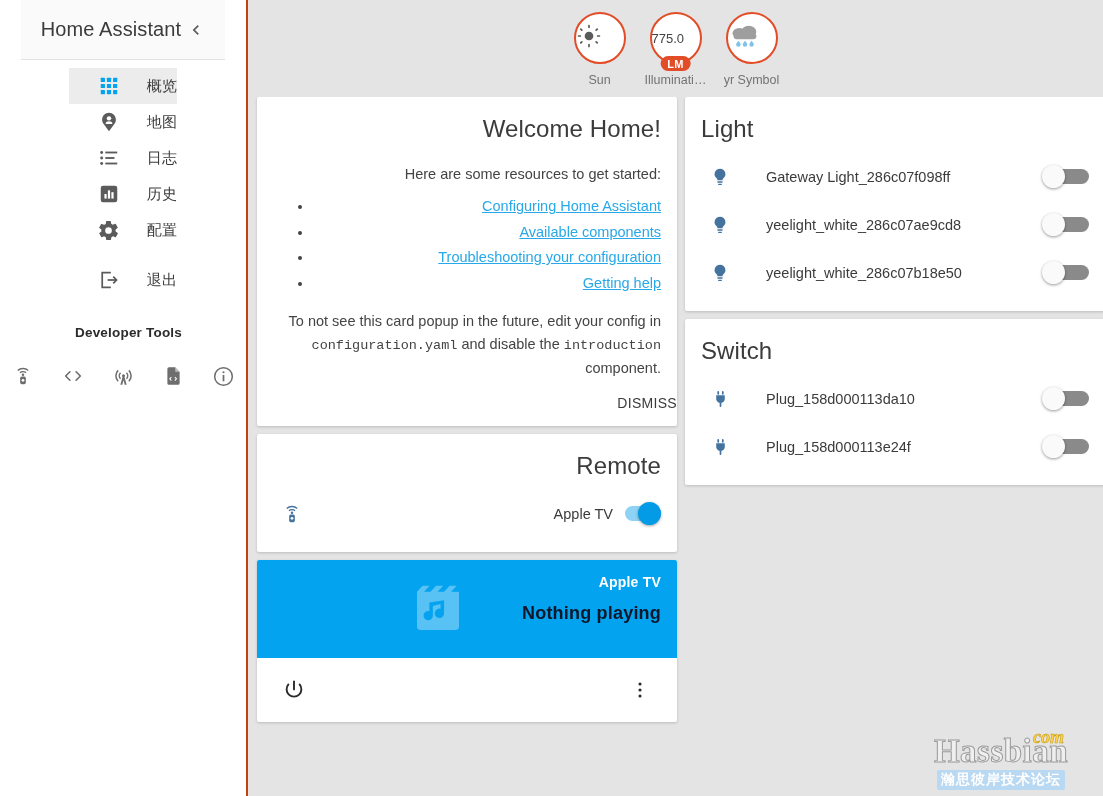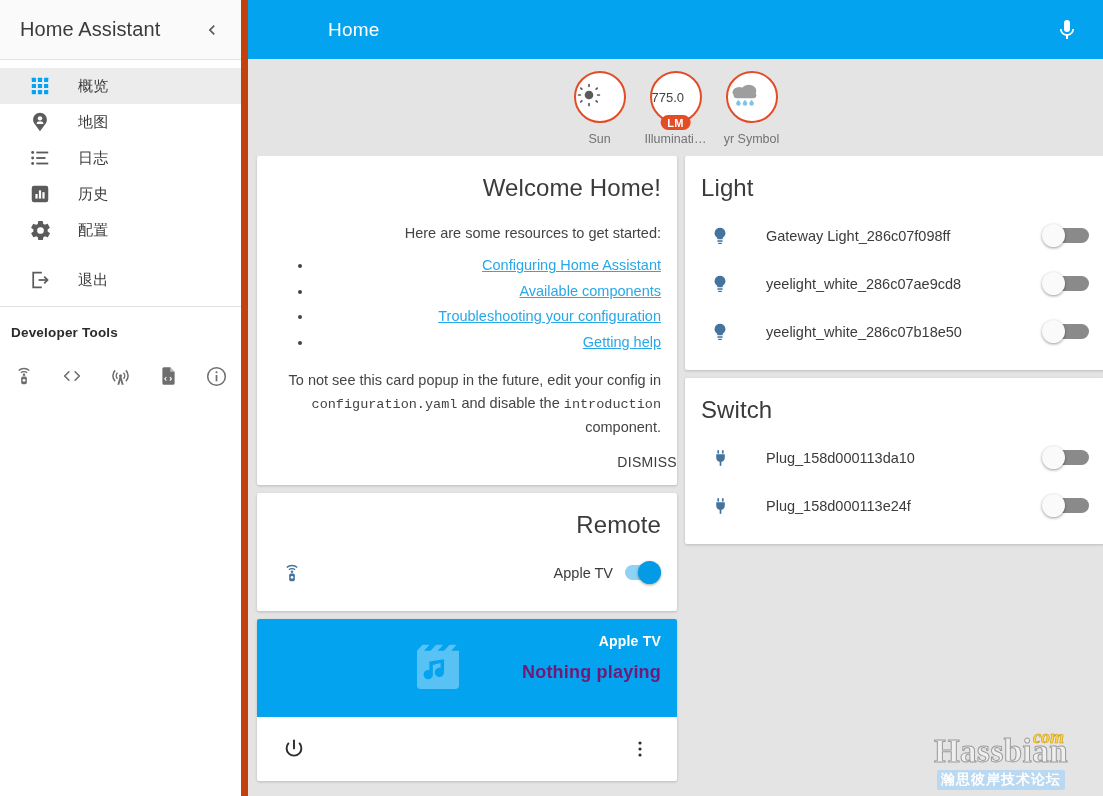--- a/index.html
+++ b/index.html
@@ -8,23 +8,24 @@
     font-family: "Liberation Sans", sans-serif;
     background: #e4e4e4;
     overflow: hidden;
   }
   .app { display: flex; width: 1103px; height: 796px; }
 
   
   .sidebar {
     width: 248px; height: 796px;
     background: #fff;
-    border-right: 7px solid #c2410c;
+    border-right: 2px solid #c2410c;
     display: flex; flex-direction: column;
     flex: 0 0 248px;
+    align-items: center;
   }
   .sb-header {
     height: 60px;
     display: flex; align-items: center;
     padding: 0 14px 0 20px;
     background: #fafafa;
     border-bottom: 1px solid #e2e2e2;
   }
   .sb-title {
     font-size: 20px; color: #3b3b3b; flex: 1;
@@ -180,21 +181,21 @@
   }
   .toggle.on .track { background: #8ed2f5; }
   .toggle.on .knob { left: auto; right: 0; background: #039be5; box-shadow: 0 1px 3px rgba(0,0,0,.35); }
 
   
   .mp-banner {
     background: #03a3f0; height: 98px;
     padding: 14px 16px; position: relative; cursor: pointer;
   }
   .mp-title { color: #fff; font-size: 14px; font-weight: bold; letter-spacing: .2px; }
-  .mp-state { color: #701a75; font-size: 18px; font-weight: bold; margin-top: 13px; letter-spacing: .2px; }
+  .mp-state { color: #0f172a; font-size: 18px; font-weight: bold; margin-top: 13px; letter-spacing: .2px; }
   .mp-art {
     position: absolute; right: 208px; top: 21px;
     width: 62px; height: 56px; opacity: .34;
   }
   .mp-controls {
     height: 64px; display: flex; align-items: center;
     justify-content: space-between; padding: 0 20px;
   }
   .mp-btn {
     width: 34px; height: 34px; display: flex;
@@ -380,29 +381,20 @@
             <circle cx="12" cy="12" r="9.2" fill="none" stroke="currentColor" stroke-width="1.6"></circle>
             <rect x="11.1" y="10.4" width="1.8" height="6.6" fill="currentColor"></rect>
             <circle cx="12" cy="7.6" r="1.1" fill="currentColor"></circle>
           </svg>
       </span>
     </div>
   </aside>
 
   <section class="main">
 
-    <header class="toolbar">
-      <div class="toolbar-title">Home</div>
-      <div class="mic-btn">
-        <svg width="24" height="24" viewBox="0 0 24 24">
-            <path fill="currentColor" d="M12 14a3 3 0 0 0 3-3V5a3 3 0 0 0-6 0v6a3 3 0 0 0 3 3"></path>
-            <path fill="currentColor" d="M17.3 11c0 3-2.5 5.1-5.3 5.1S6.7 14 6.7 11H5c0 3.4 2.7 6.2 6 6.7V21h2v-3.3c3.3-.5 6-3.3 6-6.7z"></path>
-          </svg>
-      </div>
-    </header>
 
     <div class="badges-strip">
       <div class="badge">
         <div class="badge-circle">
           <span>
             <svg width="26" height="26" viewBox="0 0 24 24">
                 <g fill="#5b5b5b">
                   <circle cx="12" cy="12" r="4"></circle>
                   <rect x="11.2" y="1.6" width="1.6" height="3.2" rx=".8"></rect>
                   <rect x="11.2" y="19.2" width="1.6" height="3.2" rx=".8"></rect>

